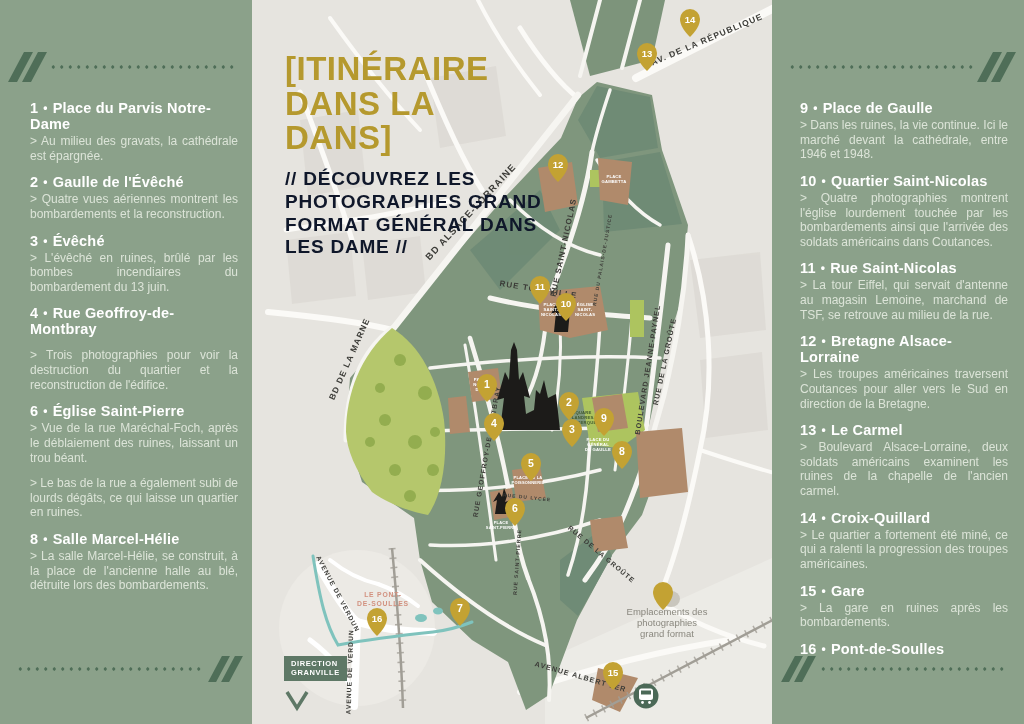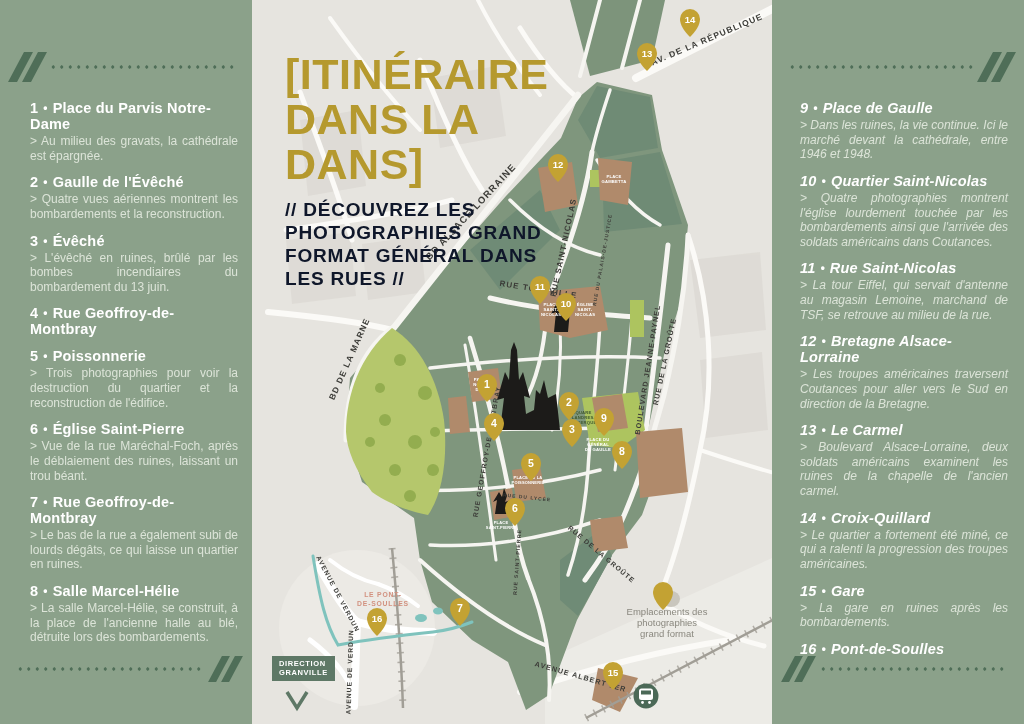--- a/index.html
+++ b/index.html
@@ -7,50 +7,50 @@
     width:1024px;height:724px;position:relative;overflow:hidden;
     font-family:"Liberation Sans","DejaVu Sans",sans-serif;
     background:#e6e4df;
   }
   
   .panel{
     position:absolute;top:0;bottom:0;width:252px;background:#8ba18a;z-index:3;
     box-sizing:border-box;padding:50px 0 0 0;
   }
   .panel.left{left:0;}
-  .panel.right{right:0;font-style:italic;}
+  .panel.right{right:0;}
   .decor-row{display:flex;align-items:center;height:34px;margin:0 16px 16px 16px;}
   .decor-row .dots{flex:1;height:4px;
     background-image:radial-gradient(circle,#4f6e58 1.6px,transparent 1.8px);
     background-size:8.5px 4px;background-repeat:repeat-x;background-position:left center;}
   .slashes{display:flex;gap:5px;flex:0 0 auto;}
   .slashes i{display:block;width:9px;height:30px;background:#4f6e58;transform:skewX(-28deg);}
   .slashes.small i{width:8px;height:26px;}
   .panel .items{margin:0 14px 0 30px;}
   .panel.right .items{margin:0 16px 0 28px;}
   .item{margin-bottom:11px;}
   .item h3{margin:0 0 2px 0;font-size:14.5px;font-weight:700;color:#ffffff;letter-spacing:.2px;}
   .item h3 .bullet{margin:0 5px;font-size:12px;position:relative;top:-1px;}
   .item p{margin:0;font-size:12px;line-height:1.22;color:#dce4d8;text-align:justify;}
   .bottom-decor{position:absolute;left:0;right:0;bottom:38px;}
   .bottom-decor .decor-row{margin-bottom:0;}
   
   .title-block{position:absolute;left:285px;top:52px;width:265px;z-index:2;}
-  .title-block h1{margin:0;font-size:43px;line-height:1.05;font-weight:700;color:#b5992e;letter-spacing:.5px;}
+  .title-block h1{margin:0;font-size:33px;line-height:1.05;font-weight:700;color:#b5992e;letter-spacing:.5px;}
   .subtitle{margin-top:12px;font-size:19px;line-height:1.2;font-weight:700;color:#0f172a;letter-spacing:.8px;}
   
   #map{position:absolute;left:0;top:0;z-index:1;}
   .street-label{font-weight:700;fill:#3c3c38;letter-spacing:1.1px;}
   .place-label{font-weight:700;letter-spacing:.2px;}
   .pin-num{fill:#ffffff;font-weight:700;}
   .legend-text{fill:#8a887f;font-size:9.5px;}
   .inset-label{fill:#d2917f;font-size:6.8px;font-weight:700;letter-spacing:.8px;}
   
   .direction-box{
-    position:absolute;left:272px;top:656px;z-index:2;background:#5e7866;color:#fff;
+    position:absolute;left:284px;top:656px;z-index:2;background:#5e7866;color:#fff;
     font-size:7.5px;font-weight:700;letter-spacing:.6px;line-height:1.25;
     padding:3px 7px;text-align:left;
   }
 </style>
 </head>
 <body>
 
 <svg id="map" width="1024" height="724" viewBox="0 0 1024 724">
 
   <rect x="0" y="0" width="1024" height="724" fill="#e6e4df"></rect>
@@ -306,21 +306,21 @@
 
 <header class="title-block">
   <h1>
     <span>[ITINÉRAIRE</span><br>
     <span>DANS LA DANS]</span>
   </h1>
   <div class="subtitle">
     <span>// DÉCOUVREZ LES</span><br>
     <span>PHOTOGRAPHIES GRAND</span><br>
     <span>FORMAT GÉNÉRAL DANS</span><br>
-    <span>LES RUES //</span>
+    <span>LES DAME //</span>
   </div>
 </header>
 
 <aside class="panel left">
   <div class="decor-row">
     <span class="slashes">
         <i></i>
         <i></i>
       </span>
     <span style="width:10px"></span>
@@ -336,29 +336,27 @@
         <p>&gt; Quatre vues aériennes montrent les bombardements et la reconstruction.</p>
       </div>
       <div class="item">
         <h3><span>3</span><span class="bullet">•</span><span>Évêché</span></h3>
         <p>&gt; L'évêché en ruines, brûlé par les bombes incendiaires du bombardement du 13 juin.</p>
       </div>
       <div class="item">
         <h3><span>4</span><span class="bullet">•</span><span>Rue Geoffroy-de-Montbray</span></h3>
       </div>
       <div class="item">
-        <h3><span>5</span><span class="bullet">•</span><span>Poissonnerie</span></h3>
         <p>&gt; Trois photographies pour voir la destruction du quartier et la reconstruction de l'édifice.</p>
       </div>
       <div class="item">
         <h3><span>6</span><span class="bullet">•</span><span>Église Saint-Pierre</span></h3>
         <p>&gt; Vue de la rue Maréchal-Foch, après le déblaiement des ruines, laissant un trou béant.</p>
       </div>
       <div class="item">
-        <h3><span>7</span><span class="bullet">•</span><span>Rue Geoffroy-de-Montbray</span></h3>
         <p>&gt; Le bas de la rue a également subi de lourds dégâts, ce qui laisse un quartier en ruines.</p>
       </div>
       <div class="item">
         <h3><span>8</span><span class="bullet">•</span><span>Salle Marcel-Hélie</span></h3>
         <p>&gt; La salle Marcel-Hélie, se construit, à la place de l'ancienne halle au blé, détruite lors des bombardements.</p>
       </div>
     </div>
   <div class="bottom-decor">
     <div class="decor-row">
       <span class="dots"></span>

